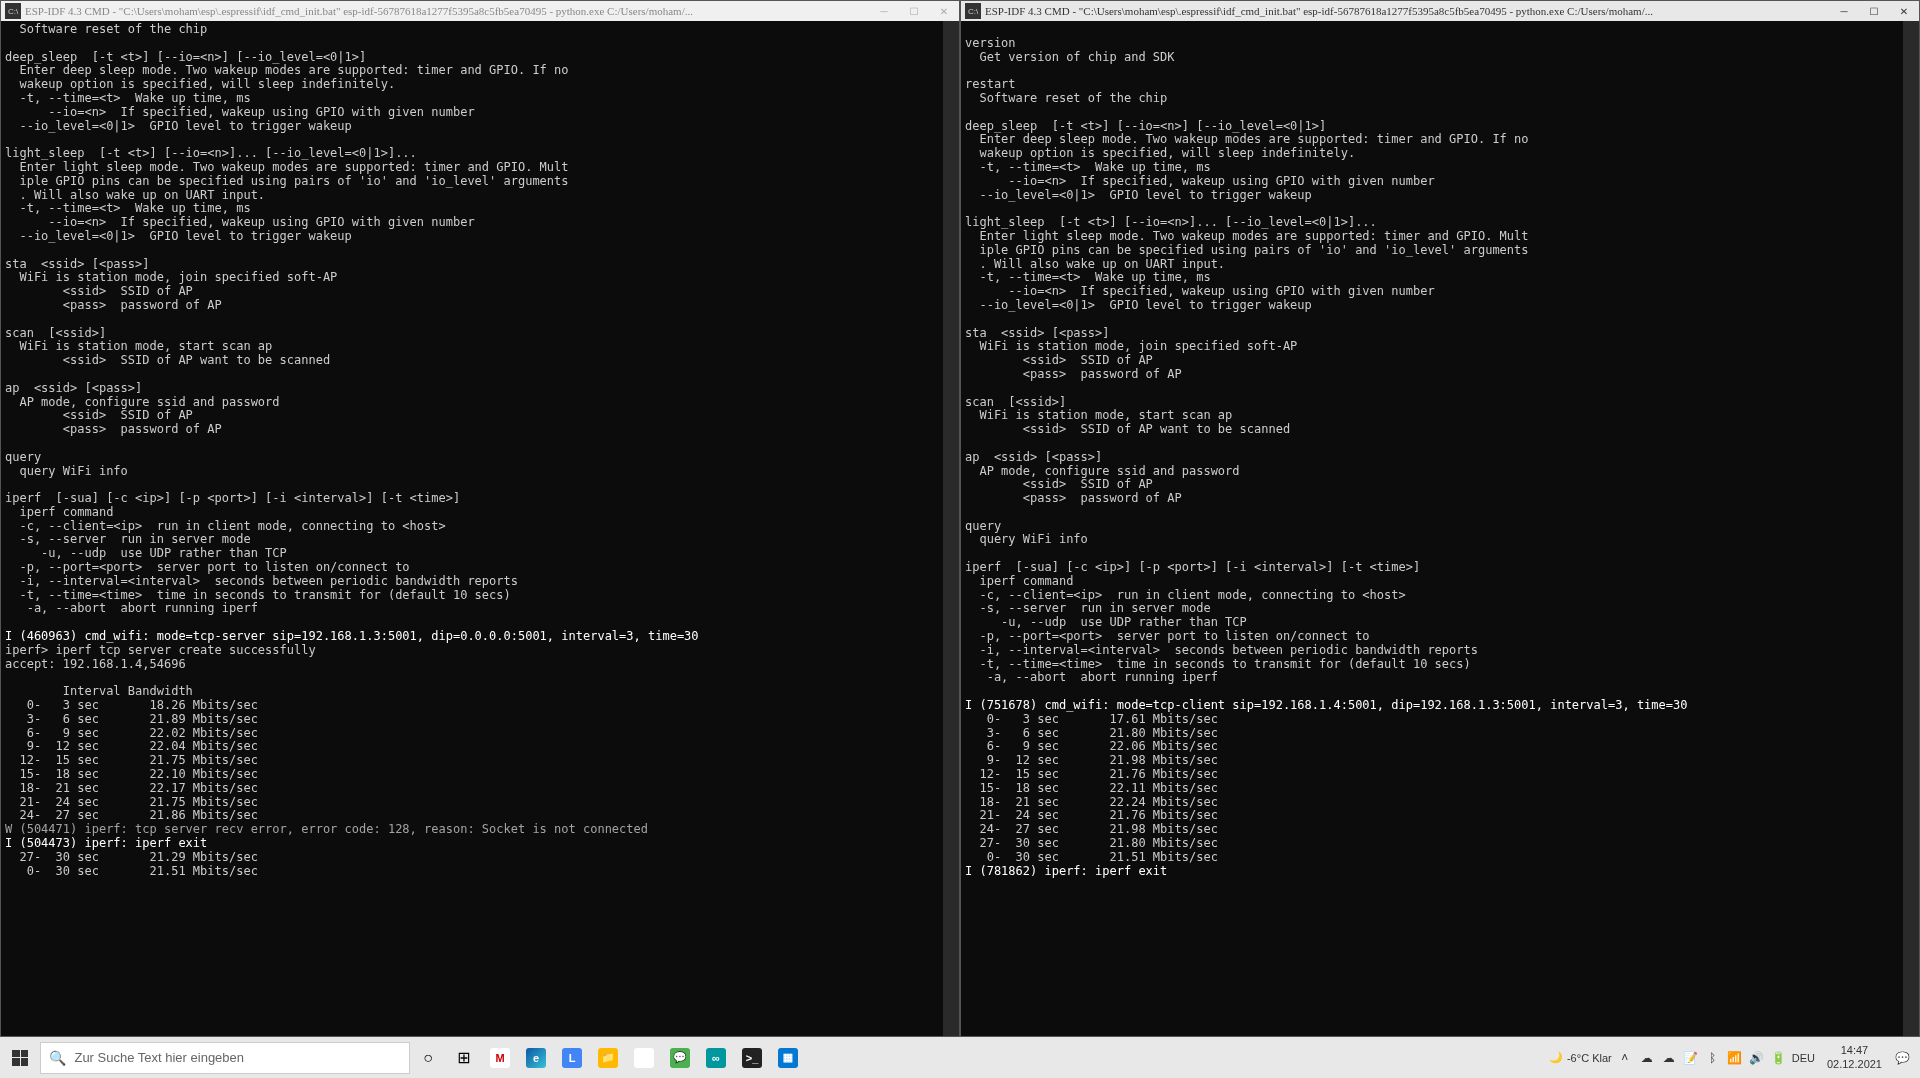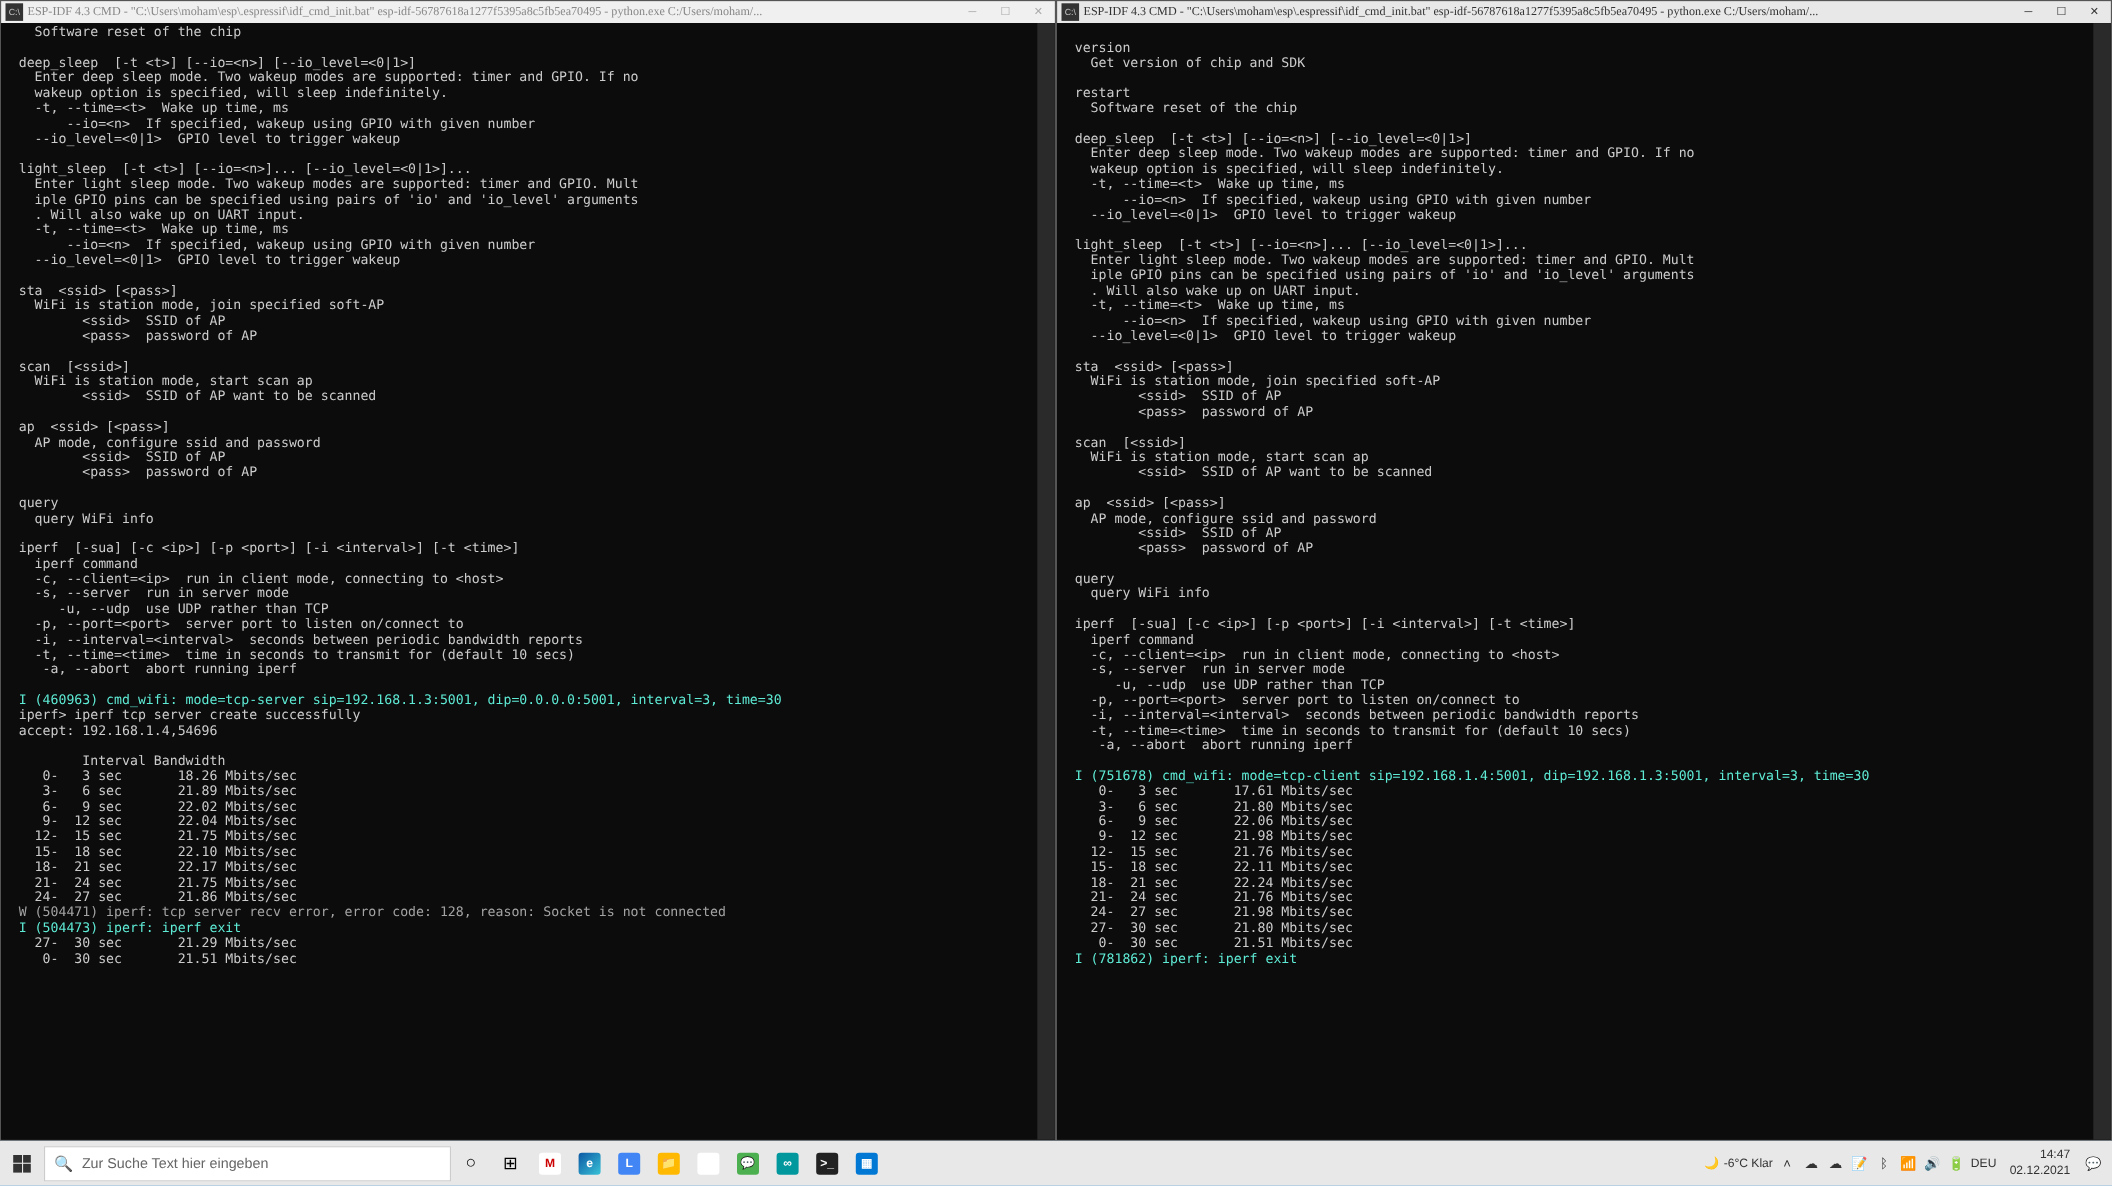--- a/index.html
+++ b/index.html
@@ -47,35 +47,35 @@
   width: 30px; height: 20px;
   display: flex; align-items: center; justify-content: center;
   font-size: 10px;
   color: #333;
 }
 .titlebar.inactive .titlebar-btn { color: #aaa; }
 .terminal-body {
   flex: 1;
   background: #0c0c0c;
   color: #cccccc;
-  padding: 2px 16px;
+  padding: 2px 4px;
   font-family: Consolas, monospace;
   font-size: 12px;
   line-height: 1.15;
   white-space: pre;
   overflow: hidden;
   position: relative;
 }
 .scrollbar {
   position: absolute;
   right: 0; top: 20px; bottom: 0;
   width: 16px;
   background: #2a2a2a;
 }
-.g { color: #5eead4; }
+.g { color: #ffffff; }
 .y { color: #a3a3a3; }
 .taskbar {
   position: absolute;
   left: 0; bottom: 0;
   width: 1920px; height: 41px;
   background: #e8e8e8;
   display: flex;
   align-items: center;
   font-family: "Segoe UI", sans-serif;
   font-size: 12px;
@@ -104,21 +104,21 @@
 .search-icon { margin-right: 8px; font-size: 14px; }
 .taskbar-icons { display: flex; align-items: center; }
 .taskbar-icon {
   width: 36px; height: 41px;
   display: flex; align-items: center; justify-content: center;
   font-size: 16px;
 }
 .taskbar-spacer { flex: 1; }
 .tray { display: flex; align-items: center; gap: 4px; padding-right: 8px; font-size: 11px; color: #333; }
 .tray-icon { width: 18px; text-align: center; font-size: 12px; }
-.clock { text-align: right; line-height: 1.2; padding: 0 8px; font-size: 11px; }
+.clock { text-align: center; line-height: 1.2; padding: 0 8px; font-size: 11px; }
 .app-icon {
   width: 20px; height: 20px;
   border-radius: 3px;
   display: flex; align-items: center; justify-content: center;
   color: #fff; font-size: 11px; font-weight: bold;
 }
 </style>
 </head>
 <body>
 

